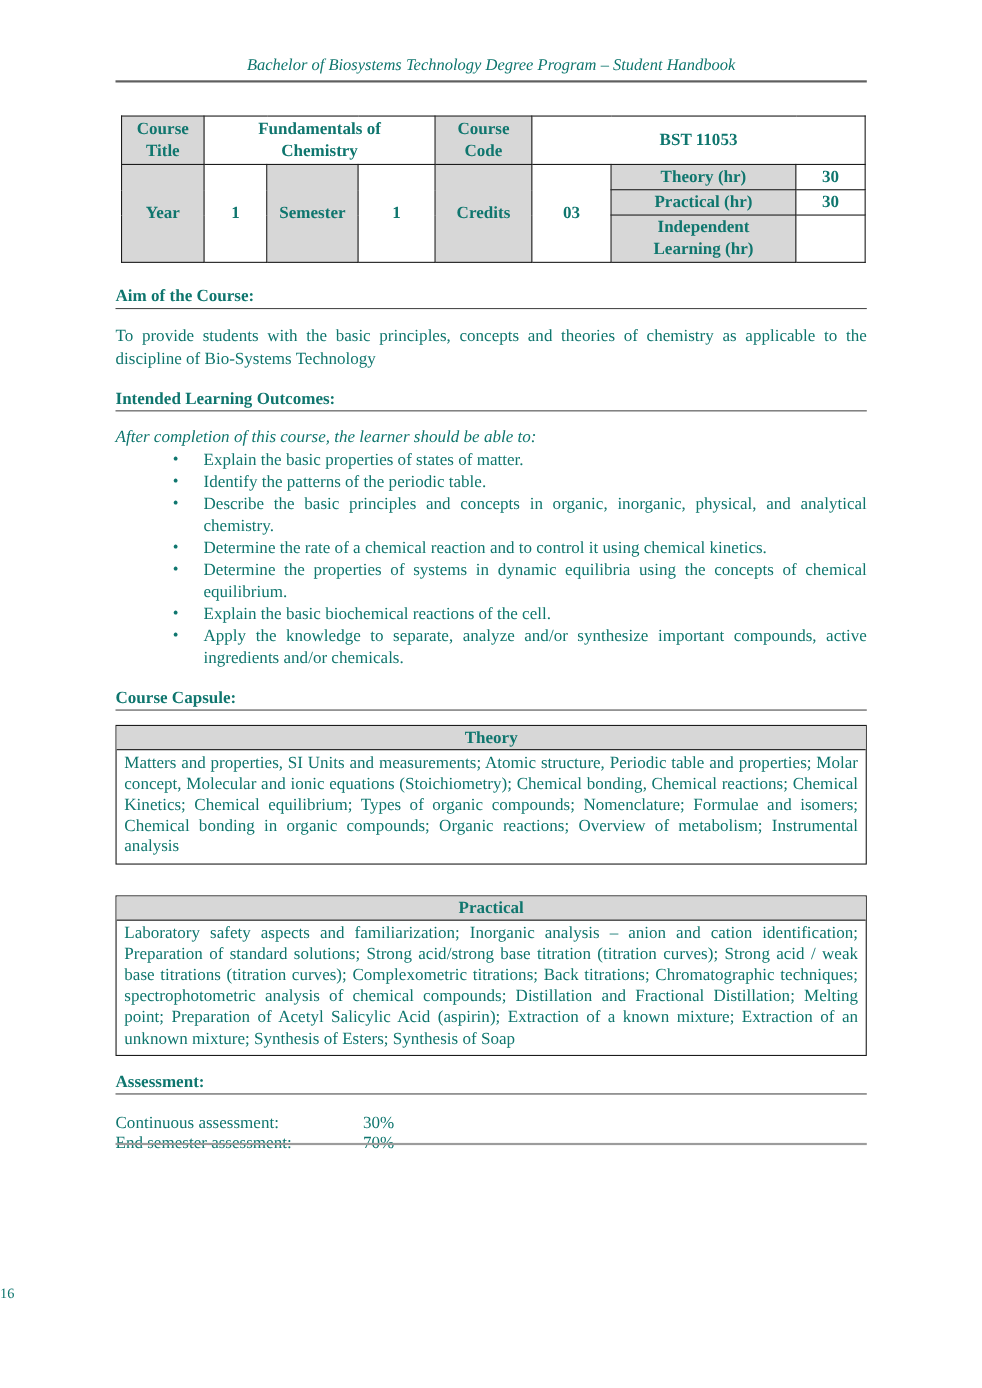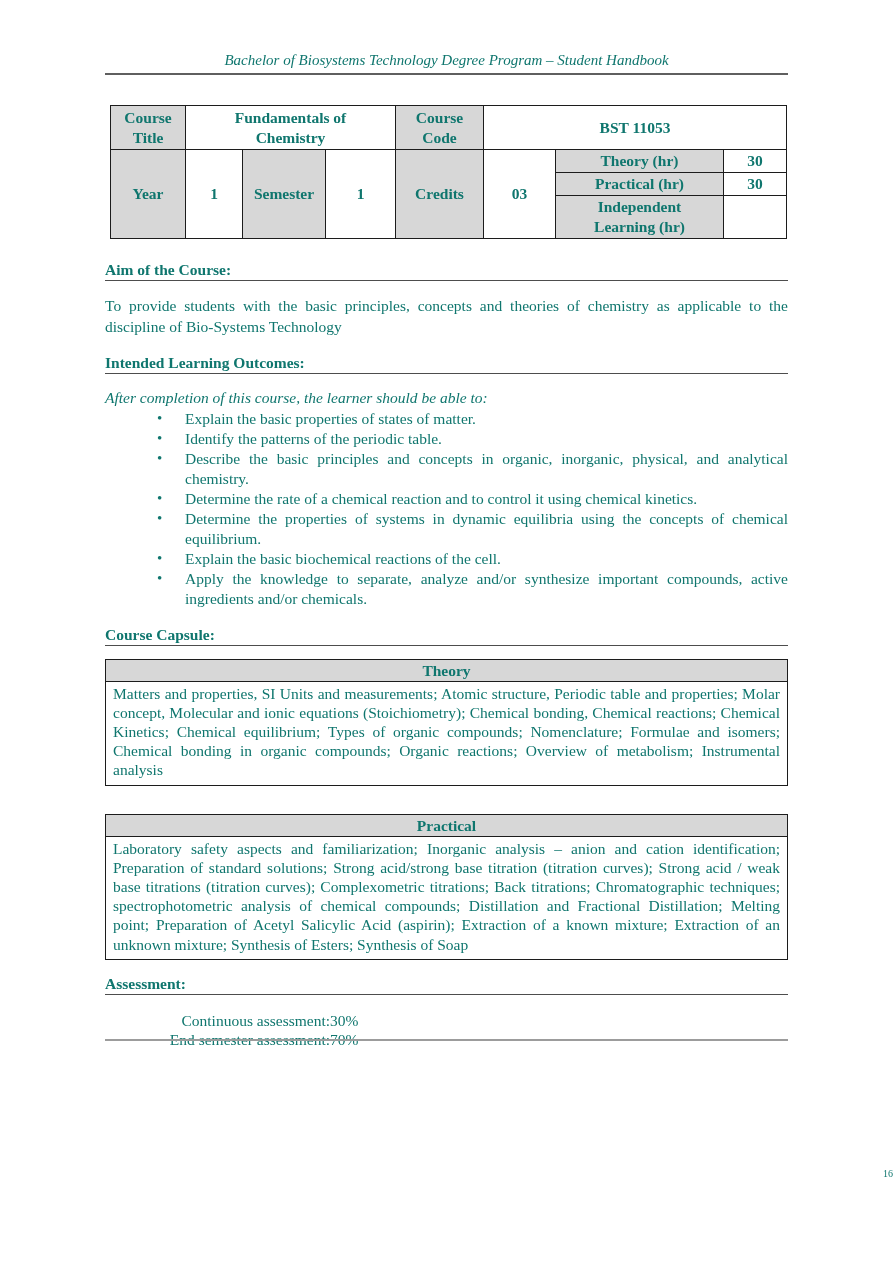--- a/index.html
+++ b/index.html
@@ -82,31 +82,31 @@
   }
   .capsule-body {
     padding: 2px 7px 5px 7px;
     text-align: justify;
     font-size: 15.5px;
     line-height: 19.2px;
   }
   #theory-box { margin-top: 13px; }
   #practical-box { margin-top: 28px; }
 
-  .assess-rows { margin-top: 16px; text-align: right; }
+  .assess-rows { margin-top: 16px; }
   .assess-row { display: flex; font-size: 15.5px; line-height: 19.5px; }
   .assess-label { width: 225px; }
 
   .footer-rule {
     position: absolute; left: 105px; top: 1039px;
     width: 683px; border-top: 2px solid #9c9c9c; height: 0;
   }
   .page-number {
     position: absolute; left: 0; top: 1168px;
-    width: 893px; text-align: right; font-size: 10px;
+    width: 893px; text-align: left; font-size: 13px;
   }
 </style>
 </head>
 <body>
 
 <div class="page">
   <div class="content">
 
     <div class="header-title">Bachelor of Biosystems Technology Degree Program – Student Handbook</div>
     <div class="header-rule"></div>

